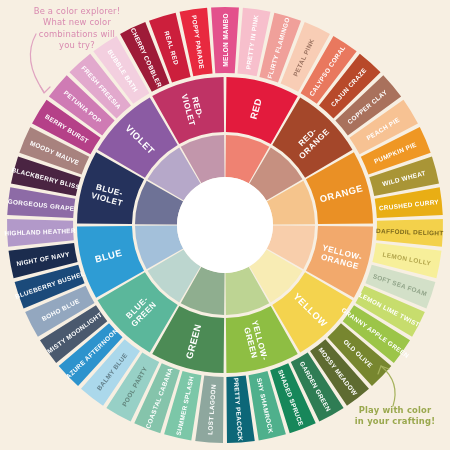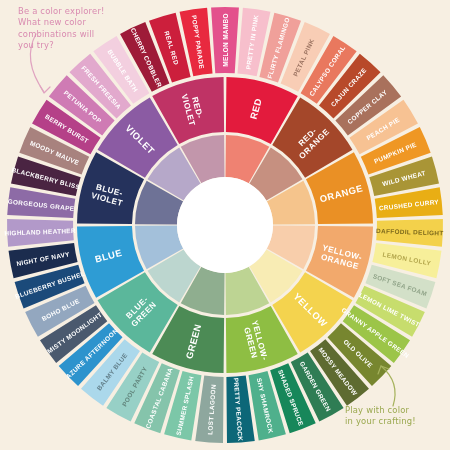--- a/index.html
+++ b/index.html
@@ -10,24 +10,24 @@
   }
   #wheel-root{position:relative;width:450px;height:450px;}
   svg{display:block;}
   .hand-note{
     position:absolute;
     font-family:"DejaVu Sans", sans-serif;
     font-size:8.4px;
     line-height:11.4px;
     letter-spacing:.2px;
     white-space:pre-line;
-    text-align:left;
+    text-align:center;
   }
   #note-top{left:18px;top:6px;width:118px;color:#d98ab0;}
-  #note-bottom{left:345px;top:405px;width:100px;color:#9aa84e;}
+  #note-bottom{left:345px;top:405px;width:100px;color:#9aa84e;font-weight:bold;}
   .swatch-label{
     font-family:"Liberation Sans", sans-serif;
     font-weight:700;
     letter-spacing:.35px;
   }
   .hue-label{
     font-family:"Liberation Sans", sans-serif;
     font-weight:700;
     letter-spacing:.5px;
   }

